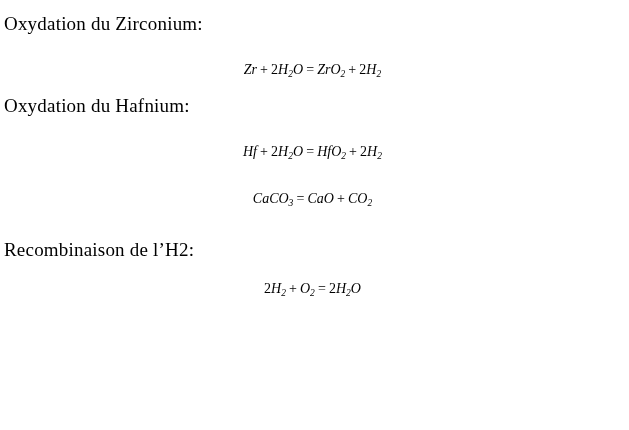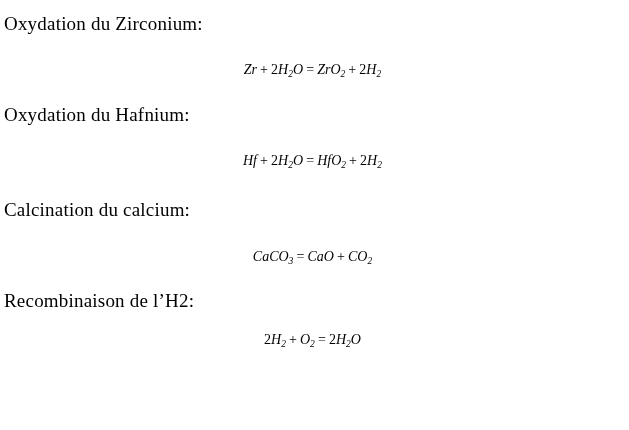--- a/index.html
+++ b/index.html
@@ -54,25 +54,25 @@
   .op {
     font-style: normal;
     padding: 0 0.22em;
   }
   .num {
     font-style: normal;
   }
   
   .r1 { margin-top: 0px; }
   .e1 { margin-top: 27px; padding-right: 18px; }
-  .r2 { margin-top: 26px; }
+  .r2 { margin-top: 17px; }
   .e2 { margin-top: 27px; padding-right: 10px; }
   .r3 { margin-top: 30px; }
   .e3 { margin-top: 28px; padding-right: 22px; }
-  .r4 { margin-top: 24px; }
+  .r4 { margin-top: 31px; }
   .e4 { margin-top: 20px; padding-right: 40px; }
 </style>
 </head>
 <body>
 
 <div class="page">
 
   <div class="block">
     <div class="label r1">Oxydation du Zirconium:</div>
     <div class="eq-row e1">
@@ -85,21 +85,20 @@
   <div class="block">
     <div class="label r2">Oxydation du Hafnium:</div>
     <div class="eq-row e2">
       <span class="equation eq-inner">
         Hf<span class="op">+</span><span class="num">2</span>H<sub>2</sub>O<span class="op">=</span>HfO<sub>2</sub><span class="op">+</span><span class="num">2</span>H<sub>2</sub>
       </span>
     </div>
   </div>
 
   <div class="block">
-    <div class="label r3">Calcination du calcium:</div>
     <div class="eq-row e3">
       <span class="equation eq-inner">
         CaCO<sub>3</sub><span class="op">=</span>CaO<span class="op">+</span>CO<sub>2</sub>
       </span>
     </div>
   </div>
 
   <div class="block">
     <div class="label r4">Recombinaison de l’H2:</div>
     <div class="eq-row e4">

